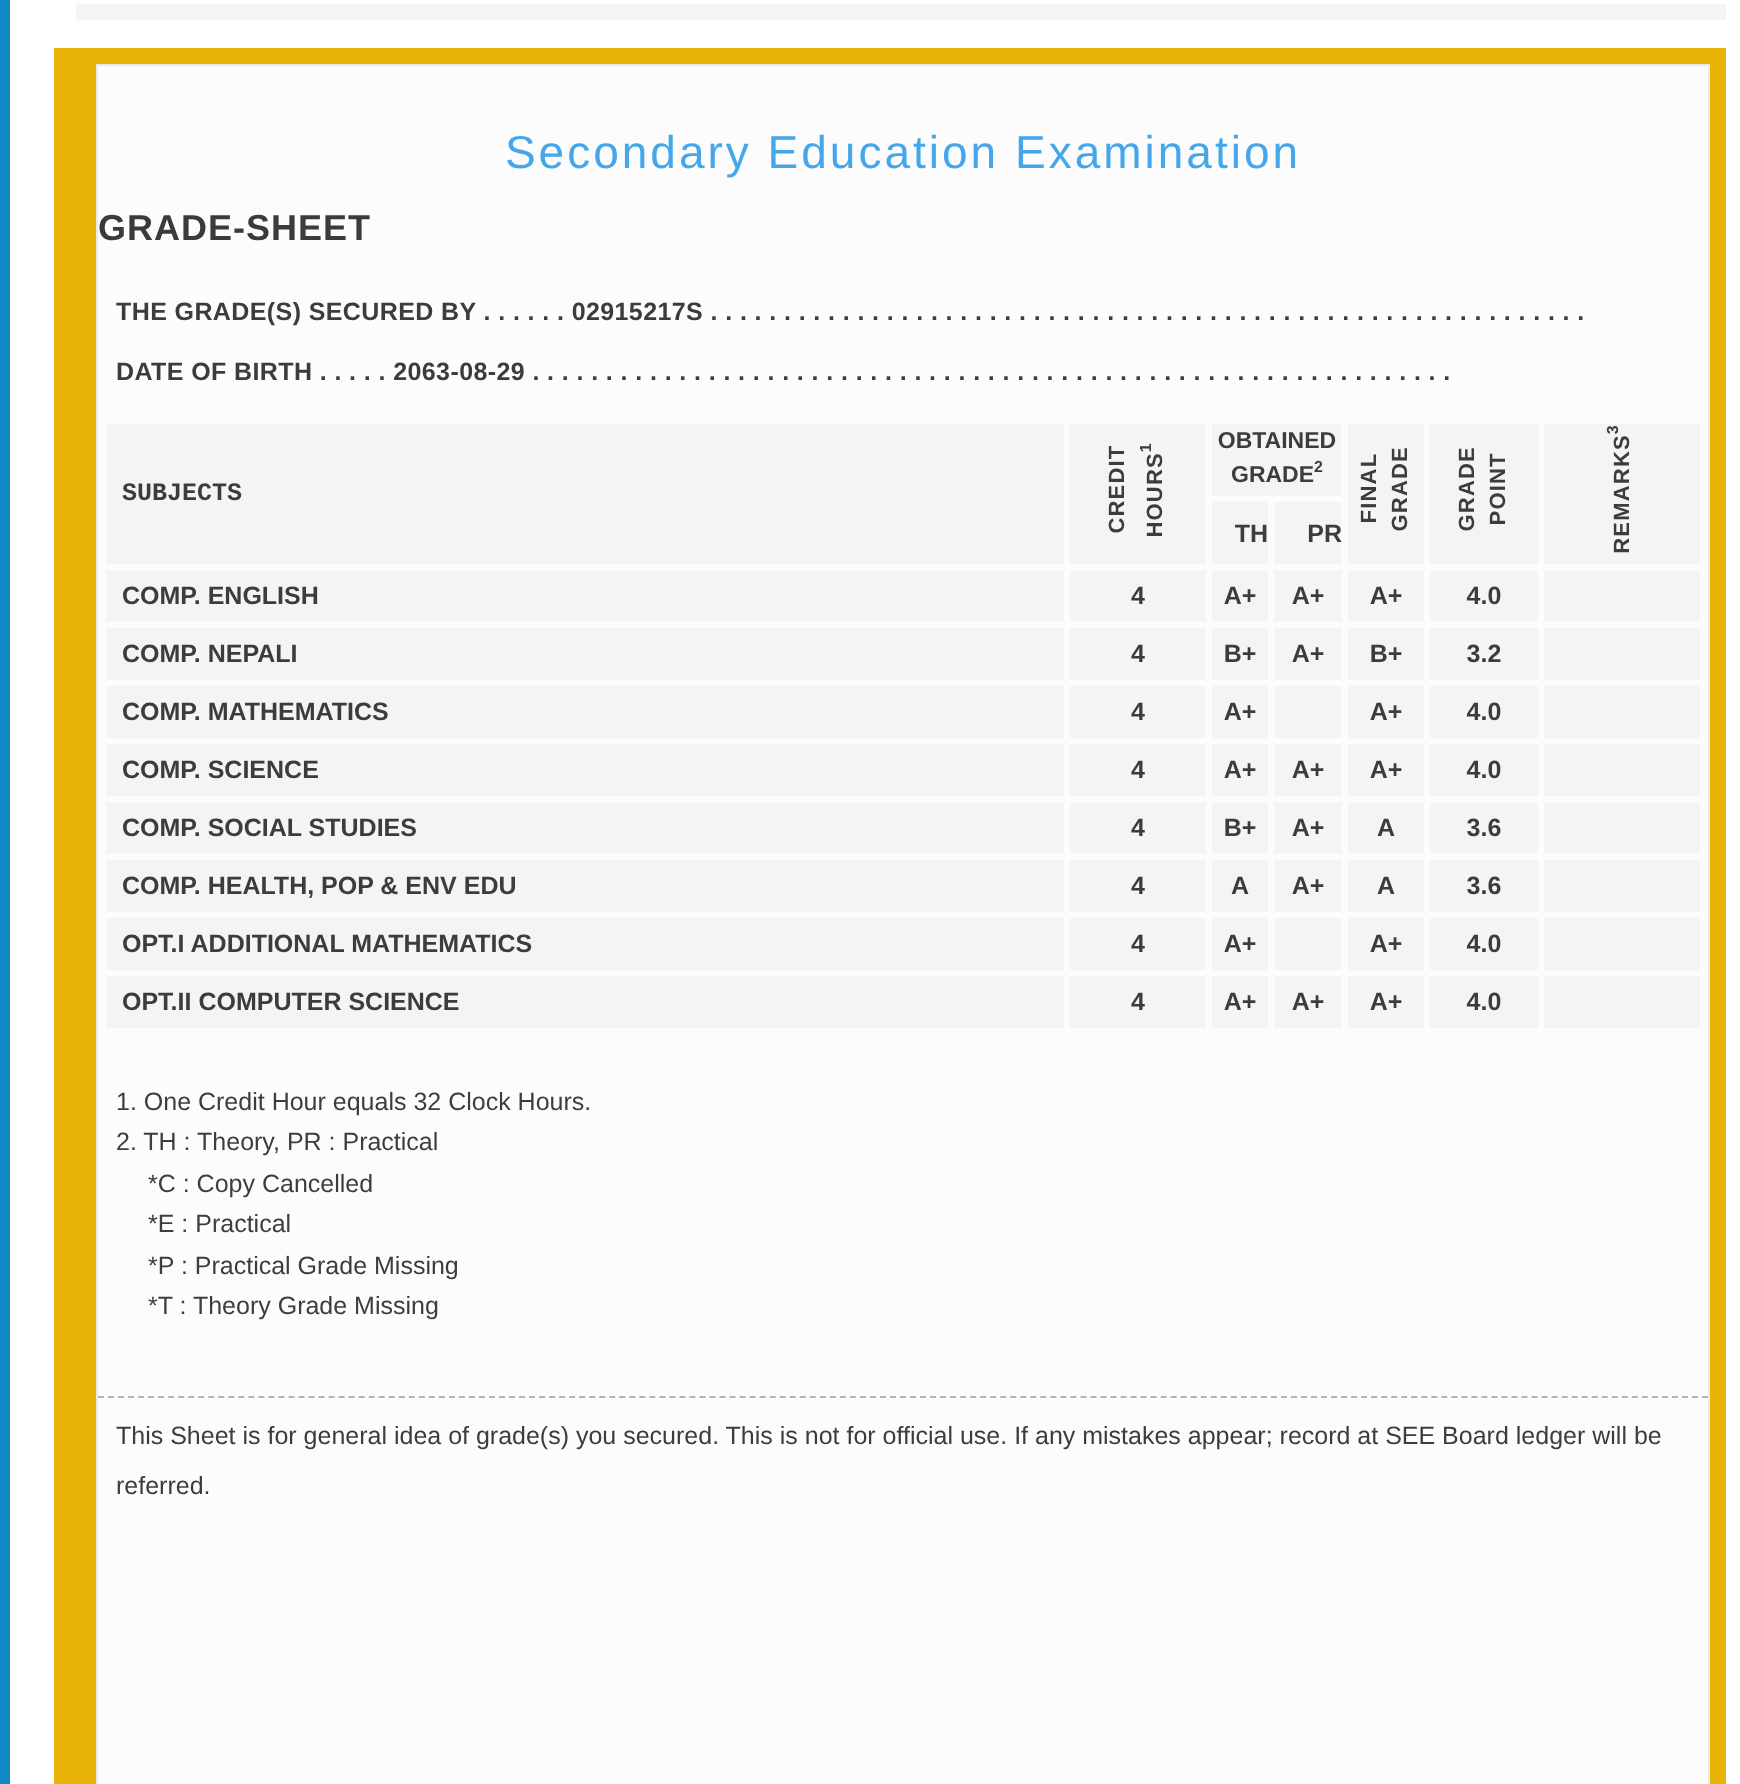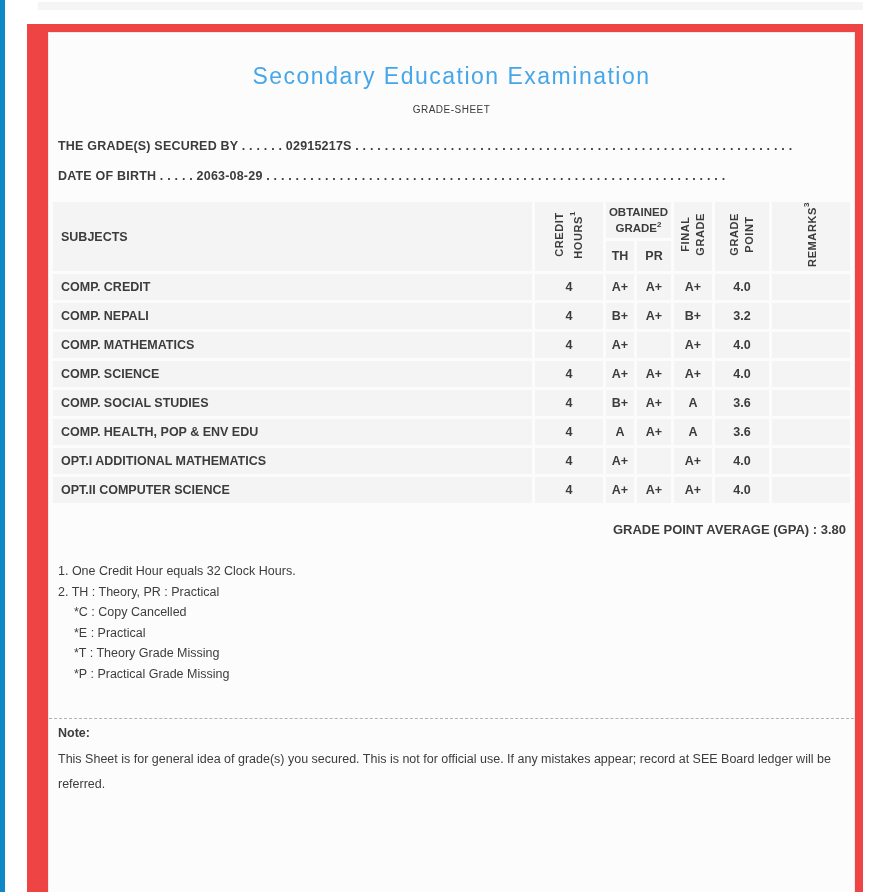--- a/index.html
+++ b/index.html
@@ -2,52 +2,52 @@
 <html><head>
 <meta charset="utf-8">
 <style>
   * { margin:0; padding:0; box-sizing:border-box; }
   html,body { width:870px; height:892px; background:#ffffff; }
   body { font-family:"Liberation Sans", sans-serif; color:#3c3c3c; overflow:hidden; }
 
   .page { position:relative; width:870px; height:892px; background:#ffffff; overflow:hidden; }
   .accent-stripe { position:absolute; left:0; top:0; width:5px; height:892px; background:#0e89c6; }
   .top-band { position:absolute; left:38px; right:7px; top:2px; height:8px; background:#f5f5f5; }
-  .panel { position:absolute; left:27px; right:7px; top:24px; bottom:0; background:#ef4444; }
+  .panel { position:absolute; left:27px; right:7px; top:24px; bottom:0; background:#eab308; }
   .card { position:absolute; left:21px; top:8px; width:807px; height:980px;
           background:#fcfcfc; border:1px solid #e9e9e9; }
 
   .title { margin-top:30px; text-align:center; font-size:23px; font-weight:400;
            color:#45a7e9; letter-spacing:1.5px; }
-  .subtitle { margin-top:14px; text-align:center; font-size:10px; font-weight:400;
+  .subtitle { margin-top:14px; font-size:18px; font-weight:700;
               color:#3b3b3b; letter-spacing:.5px; }
 
   .info { margin:16px 8px 0 9px; }
   .info-line { height:30px; line-height:30px; font-size:12.5px; font-weight:700;
                color:#3c3c3c; letter-spacing:.2px; white-space:nowrap; overflow:hidden; }
 
   table.grades { width:803px; margin:8px auto 0; border-collapse:separate; border-spacing:3px;
                  table-layout:fixed; }
   table.grades col.c-subject { width:auto; }
   table.grades col.c-credit  { width:68px; }
   table.grades col.c-th      { width:28px; }
   table.grades col.c-pr      { width:34px; }
   table.grades col.c-final   { width:38px; }
   table.grades col.c-gp      { width:54px; }
   table.grades col.c-rem     { width:78px; }
   table.grades th, table.grades td { background:#f4f4f4; color:#3c3c3c; overflow:hidden; }
 
   th.subjects-h { text-align:left; padding-left:8px; font-size:12.5px; font-weight:700;
-                  vertical-align:middle; }
+                  vertical-align:middle;font-family:Liberation Mono, monospace; }
   th.vh { vertical-align:middle; text-align:center; }
   .vtext { display:inline-block; writing-mode:vertical-rl; transform:rotate(180deg);
            font-size:11px; font-weight:700; letter-spacing:.6px; line-height:1.4; }
   th.oh { height:36px; vertical-align:middle; font-size:11.5px;
           font-weight:700; line-height:1.3; padding:2px 1px;margin-top:24px; }
-  th.sub { height:30px; vertical-align:middle; text-align:center; font-size:12.5px; font-weight:700; }
+  th.sub { height:30px; vertical-align:middle; text-align:right; font-size:12.5px; font-weight:700; }
   sup { font-size:8px; }
 
   td { height:26px; font-size:12.5px; font-weight:700; vertical-align:middle; }
   td.subject { text-align:left; padding-left:8px; }
   td.c { text-align:center; }
 
   .gpa { margin:16px 8px 0 0; text-align:right; font-size:13px; font-weight:700; color:#3c3c3c; }
   .result { margin:14px 8px 0 0; text-align:right; font-size:13px; font-weight:700; color:#3c3c3c; }
 
   .footnotes { margin:24px 0 0 9px; }
@@ -105,21 +105,21 @@
             </th>
           </tr>
           <tr>
             <th class="sub">TH</th>
             <th class="sub">PR</th>
           </tr>
         </thead>
         <tbody>
 
             <tr>
-              <td class="subject">COMP. CREDIT</td>
+              <td class="subject">COMP. ENGLISH</td>
               <td class="c">4</td>
               <td class="c">A+</td>
               <td class="c">A+</td>
               <td class="c">A+</td>
               <td class="c">4.0</td>
               <td class="c"></td>
             </tr>
 
             <tr>
               <td class="subject">COMP. NEPALI</td>
@@ -187,41 +187,36 @@
               <td class="c">A+</td>
               <td class="c">A+</td>
               <td class="c">A+</td>
               <td class="c">4.0</td>
               <td class="c"></td>
             </tr>
 
         </tbody>
       </table>
 
-      <div class="gpa">
-        <span>GRADE POINT AVERAGE (GPA) :</span>
-        <span>3.80</span>
+
+      <div class="footnotes">
+
+          <div class="fn">1. One Credit Hour equals 32 Clock Hours.</div>
+
+          <div class="fn">2. TH : Theory, PR : Practical</div>
+
+
+          <div class="fn indent">*C : Copy Cancelled</div>
+
+          <div class="fn indent">*E : Practical</div>
+
+          <div class="fn indent">*P : Practical Grade Missing</div>
+
+          <div class="fn indent">*T : Theory Grade Missing</div>
+
       </div>
 
-      <div class="footnotes">
-
-          <div class="fn">1. One Credit Hour equals 32 Clock Hours.</div>
-
-          <div class="fn">2. TH : Theory, PR : Practical</div>
-
-
-          <div class="fn indent">*C : Copy Cancelled</div>
-
-          <div class="fn indent">*E : Practical</div>
-
-          <div class="fn indent">*T : Theory Grade Missing</div>
-
-          <div class="fn indent">*P : Practical Grade Missing</div>
-
-      </div>
-
       <div class="note-sep"></div>
-      <div class="note-label">Note:</div>
       <div class="note-text">This Sheet is for general idea of grade(s) you secured. This is not for official use. If any mistakes appear; record at SEE Board ledger will be referred.</div>
 
     </div>
   </div>
 </div>
 
 </body></html>

